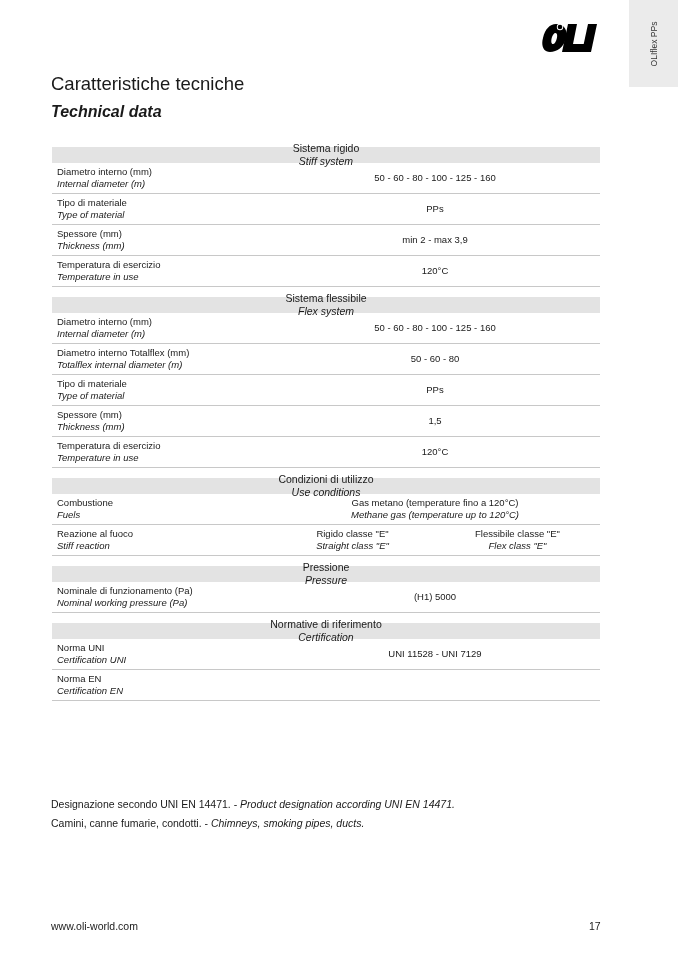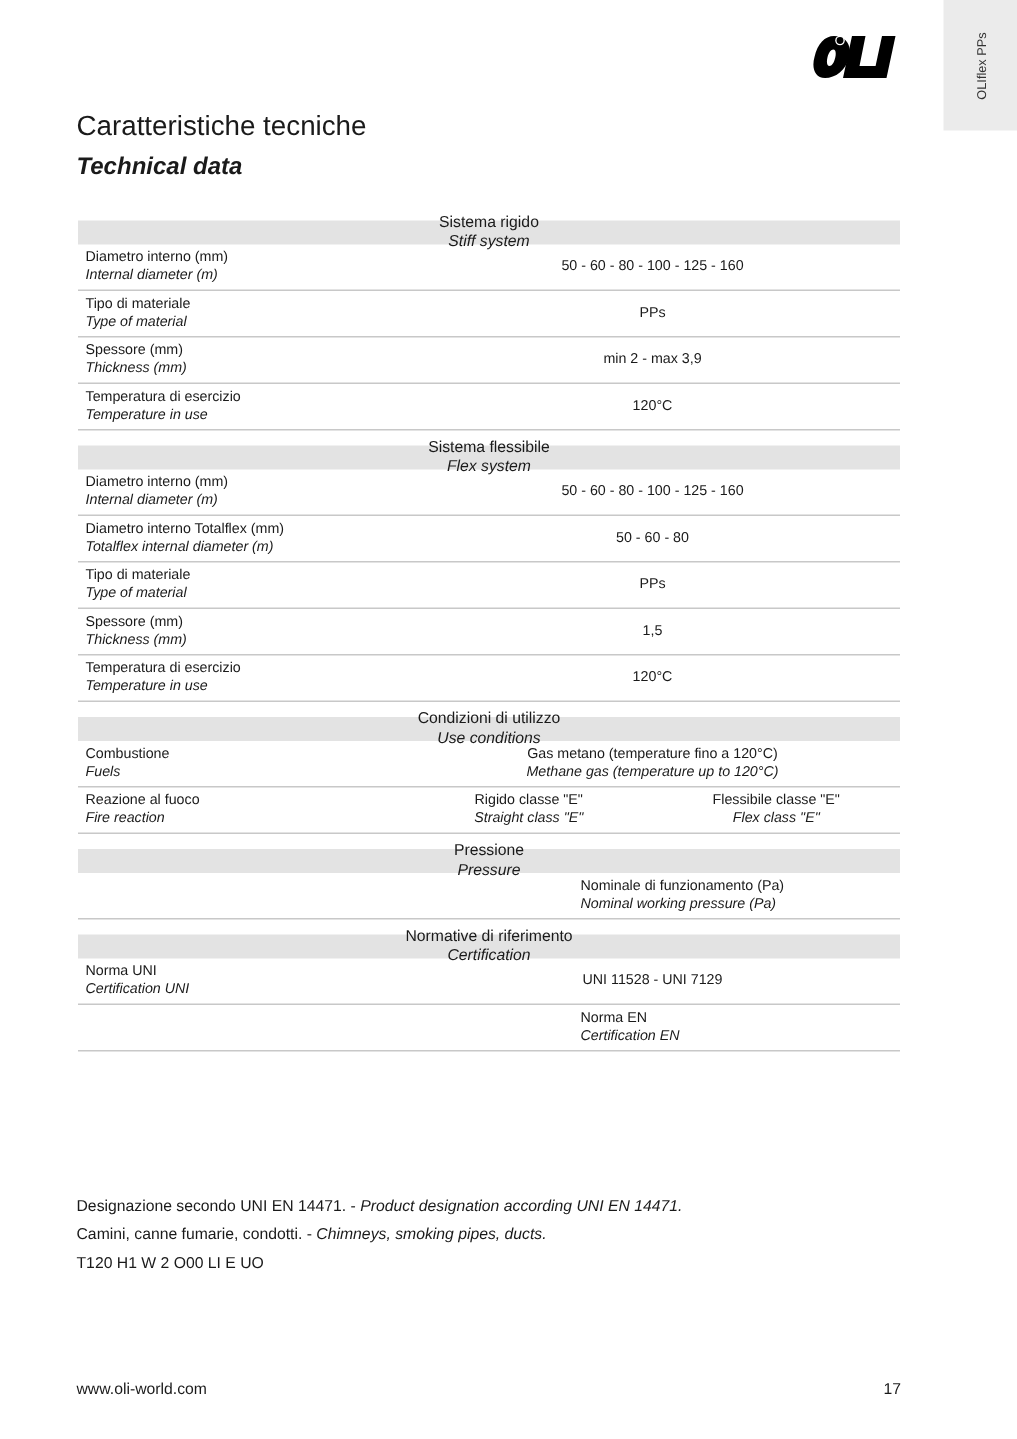--- a/index.html
+++ b/index.html
@@ -27,21 +27,21 @@
     }
     .tables { position: absolute; left: 52px; top: 147px; width: 548px; }
     .section { margin-bottom: 10px; }
     .sec-head {
       background: #e3e3e3; height: 16px; display: flex; flex-direction: column;
       align-items: center; justify-content: center; font-size: 10.5px; line-height: 13px;
     }
     .sec-head .en { font-style: italic; }
     .row {
       height: 30px; border-bottom: 1.5px solid #c8c8c8; display: flex; align-items: center;
-      font-size: 9.5px; line-height: 12px; justify-content: flex-end;
+      font-size: 9.5px; line-height: 12px;
     }
     .row .lbl { width: 218px; padding-left: 5px; box-sizing: border-box; }
     .row .lbl .en { font-style: italic; display: block; }
     .row .lbl .it { display: block; }
     .row .val { flex: 1; text-align: center; }
     .row .val .en { font-style: italic; display: block; }
     .row .val .it { display: block; }
     .row .val2 { flex: 1; display: flex; }
     .row .val2 > div { flex: 1; text-align: center; }
     .row .val2 .it { display: block; }
@@ -161,21 +161,21 @@
           <span class="en">Fuels</span>
         </div>
       <div class="val">
         <span class="it">Gas metano (temperature fino a 120°C)</span>
         <span class="en">Methane gas (temperature up to 120°C)</span>
       </div>
     </div>
     <div class="row">
       <div class="lbl">
           <span class="it">Reazione al fuoco</span>
-          <span class="en">Fire reaction</span>
+          <span class="en">Stiff reaction</span>
         </div>
       <div class="val2">
         <div>
           <span class="it">Rigido classe "E"</span>
           <span class="en">Straight class "E"</span>
         </div>
         <div>
           <span class="it">Flessibile classe "E"</span>
           <span class="en">Flex class "E"</span>
         </div>
@@ -186,20 +186,21 @@
   <div class="section">
     <div class="sec-head">
       <span>Pressione</span>
       <span class="en">Pressure</span>
     </div>
     <div class="row">
       <div class="lbl">
           <span class="it">Nominale di funzionamento (Pa)</span>
           <span class="en">Nominal working pressure (Pa)</span>
         </div>
+      <div class="val">(H1) 5000</div>
     </div>
   </div>
 
   <div class="section">
     <div class="sec-head">
       <span>Normative di riferimento</span>
       <span class="en">Certification</span>
     </div>
     <div class="row">
       <div class="lbl">
@@ -213,17 +214,16 @@
           <span class="it">Norma EN</span>
           <span class="en">Certification EN</span>
         </div>
     </div>
   </div>
 </div>
 
 <div class="notes">
   <div><span>Designazione secondo UNI EN 14471. - </span><span class="en">Product designation according UNI EN 14471.</span></div>
   <div><span>Camini, canne fumarie, condotti. - </span><span class="en">Chimneys, smoking pipes, ducts.</span></div>
-  <div><span>T120 H1 W 2 O00 LI E UO</span></div>
 </div>
 
 <div class="footer-url">www.oli-world.com</div>
 <div class="footer-page">17</div>
 
 </body></html>

